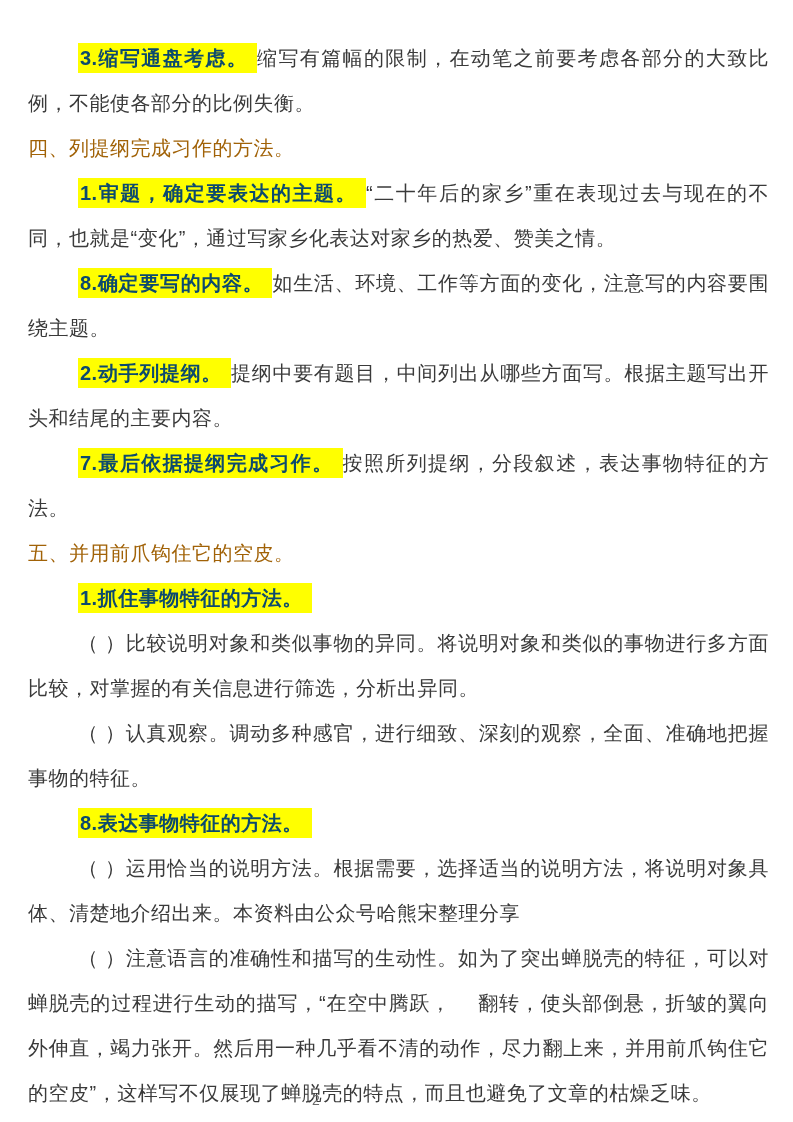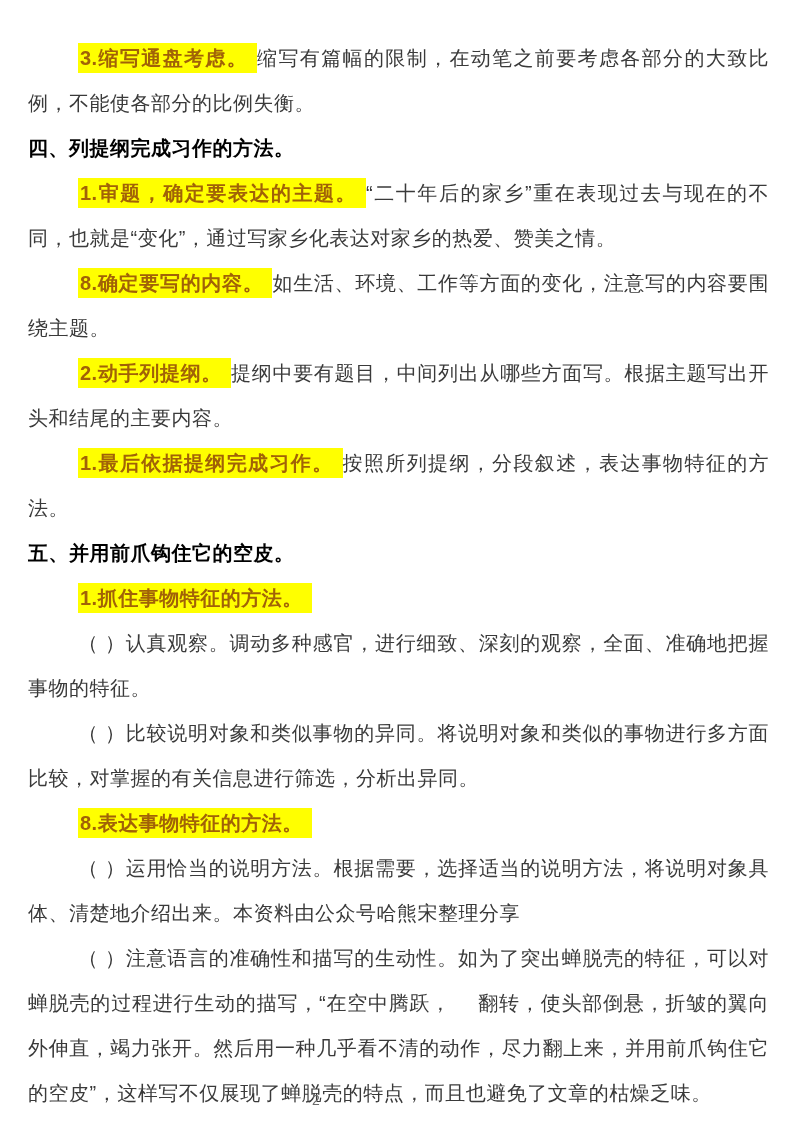--- a/index.html
+++ b/index.html
@@ -16,27 +16,27 @@
   }
   .page p {
     margin: 0;
     font-size: 20px;
     line-height: 45px;
     text-align: justify;
     letter-spacing: 0.5px;
   }
   .page p.indent { text-indent: 50px; }
   .heading {
-    color: #000000;
-    font-weight: bold;
+    color: #a16207;
+    font-weight: normal;
     font-size: 21px;
   }
   .hl {
     background: #ffff00;
-    color: #a16207;
+    color: #0c4a6e;
     font-weight: bold;
     padding: 4px 9px 4px 2px;
   }
   .page-number {
     position: absolute;
     left: 312px;
     bottom: 14px;
     font-size: 14px;
     color: #6a6a6a;
     letter-spacing: 0;
@@ -50,29 +50,29 @@
   <p class="indent"><span class="hl">3.缩写通盘考虑。</span><span>缩写有篇幅的限制，在动笔之前要考虑各部分的大致比例，不能使各部分的比例失衡。</span></p>
 
   <p class="heading">四、列提纲完成习作的方法。</p>
 
   <p class="indent"><span class="hl">1.审题，确定要表达的主题。</span><span>“二十年后的家乡”重在表现过去与现在的不同，也就是“变化”，通过写家乡化表达对家乡的热爱、赞美之情。</span></p>
 
   <p class="indent"><span class="hl">8.确定要写的内容。</span><span>如生活、环境、工作等方面的变化，注意写的内容要围绕主题。</span></p>
 
   <p class="indent"><span class="hl">2.动手列提纲。</span><span>提纲中要有题目，中间列出从哪些方面写。根据主题写出开头和结尾的主要内容。</span></p>
 
-  <p class="indent"><span class="hl">1.最后依据提纲完成习作。</span><span>按照所列提纲，分段叙述，表达事物特征的方法。</span></p>
+  <p class="indent"><span class="hl">7.最后依据提纲完成习作。</span><span>按照所列提纲，分段叙述，表达事物特征的方法。</span></p>
 
   <p class="heading">五、并用前爪钩住它的空皮。</p>
 
   <p class="indent"><span class="hl">1.抓住事物特征的方法。</span></p>
 
+  <p class="indent">（ ）比较说明对象和类似事物的异同。将说明对象和类似的事物进行多方面比较，对掌握的有关信息进行筛选，分析出异同。</p>
+
   <p class="indent">（ ）认真观察。调动多种感官，进行细致、深刻的观察，全面、准确地把握事物的特征。</p>
-
-  <p class="indent">（ ）比较说明对象和类似事物的异同。将说明对象和类似的事物进行多方面比较，对掌握的有关信息进行筛选，分析出异同。</p>
 
   <p class="indent"><span class="hl">8.表达事物特征的方法。</span></p>
 
   <p class="indent">（ ）运用恰当的说明方法。根据需要，选择适当的说明方法，将说明对象具体、清楚地介绍出来。本资料由公众号哈熊宋整理分享</p>
 
   <p class="indent">（ ）注意语言的准确性和描写的生动性。如为了突出蝉脱壳的特征，可以对蝉脱壳的过程进行生动的描写，“在空中腾跃，　 翻转，使头部倒悬，折皱的翼向外伸直，竭力张开。然后用一种几乎看不清的动作，尽力翻上来，并用前爪钩住它的空皮”，这样写不仅展现了蝉脱壳的特点，而且也避免了文章的枯燥乏味。</p>
 
 
   <div class="page-number">2</div>
 </div>

